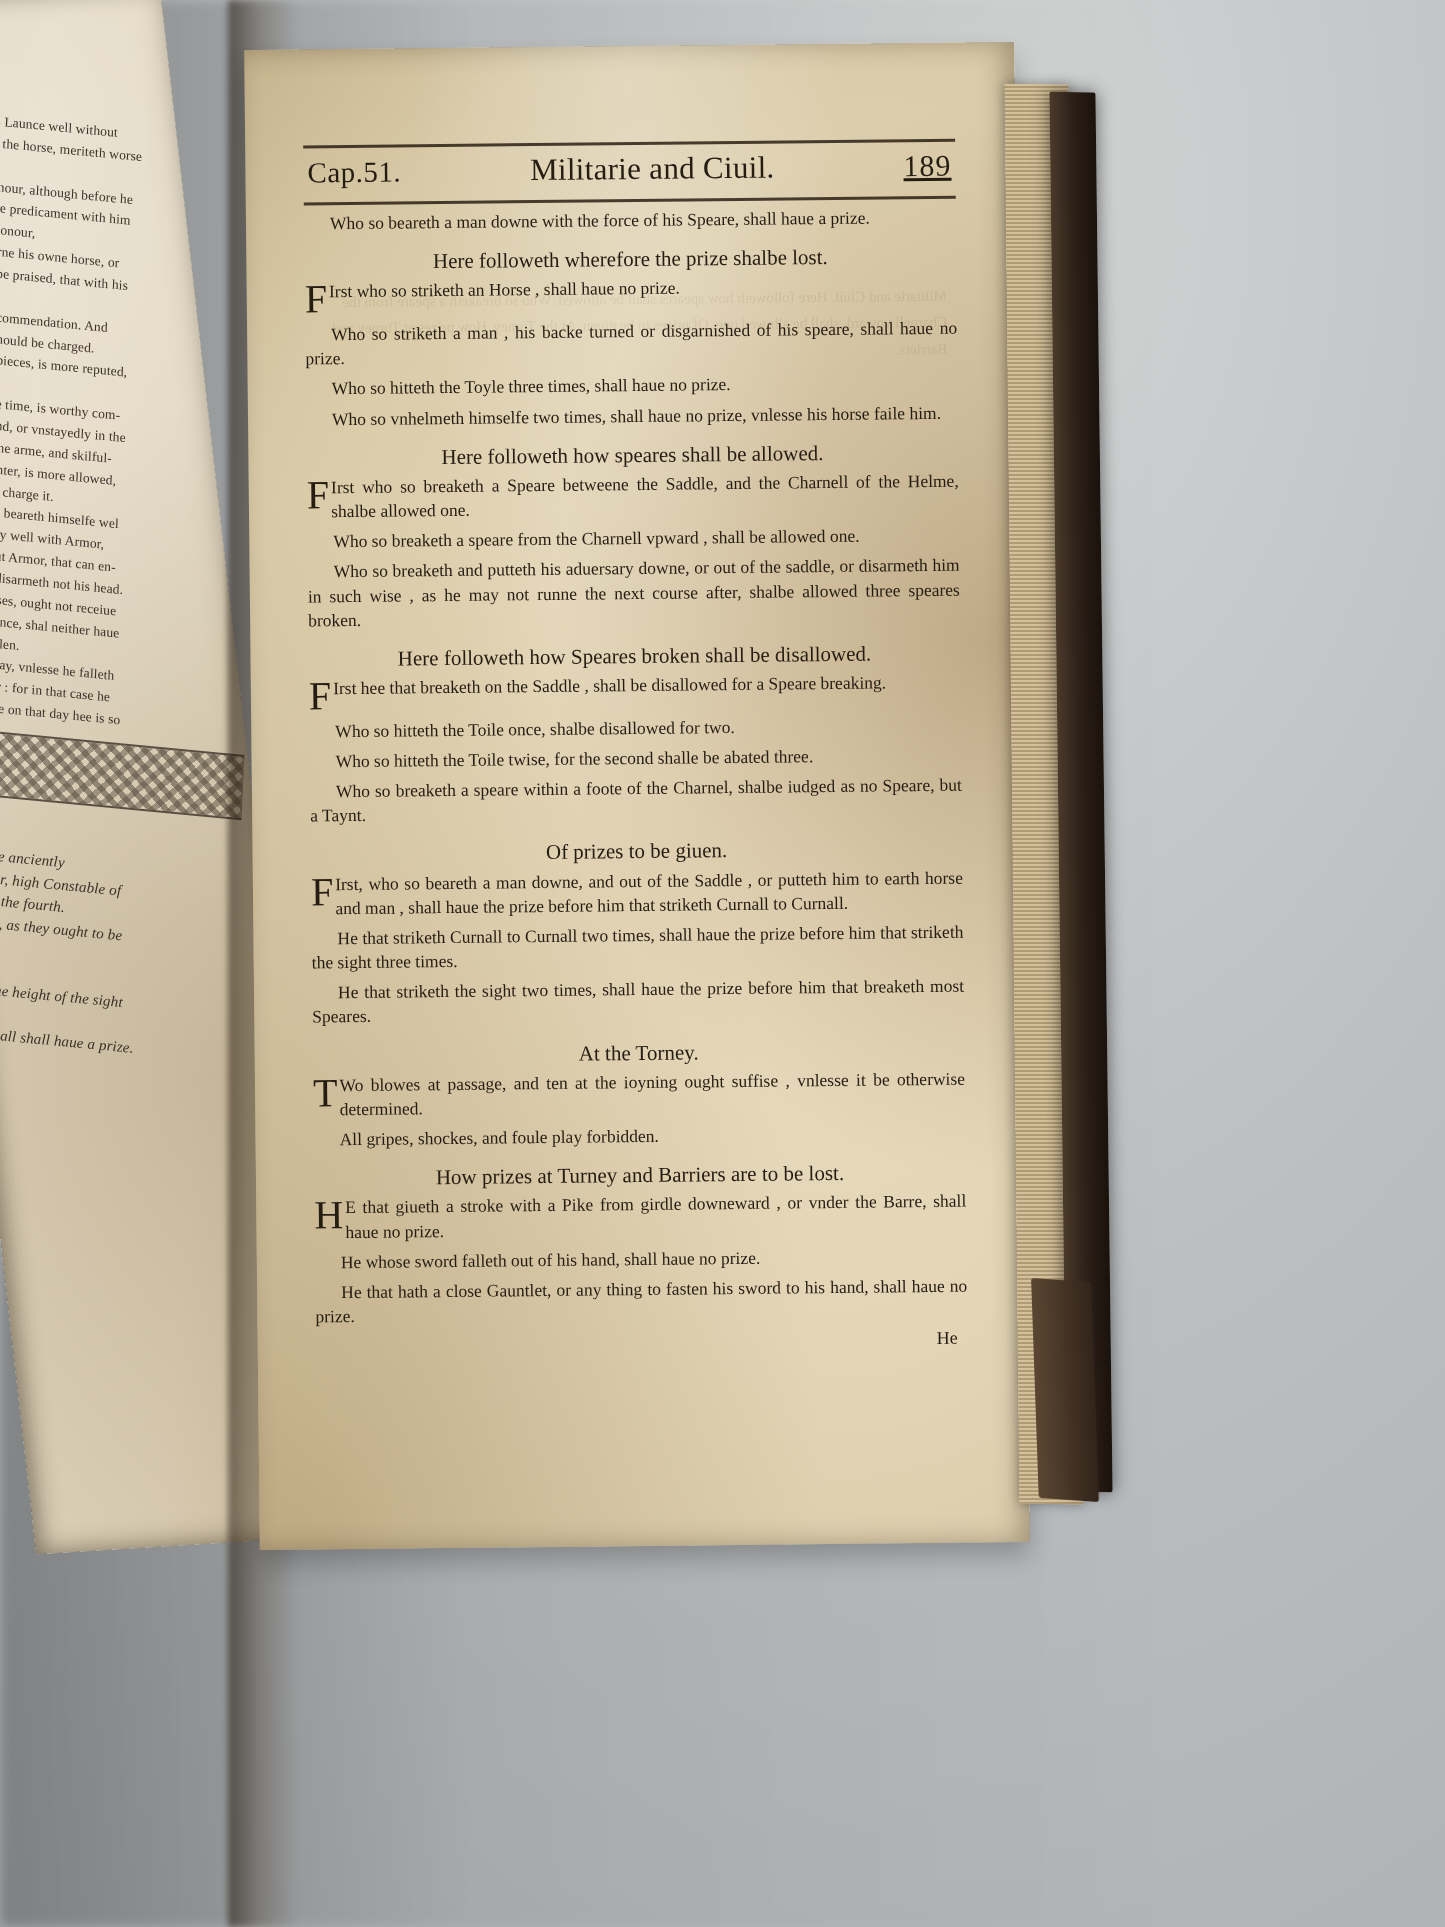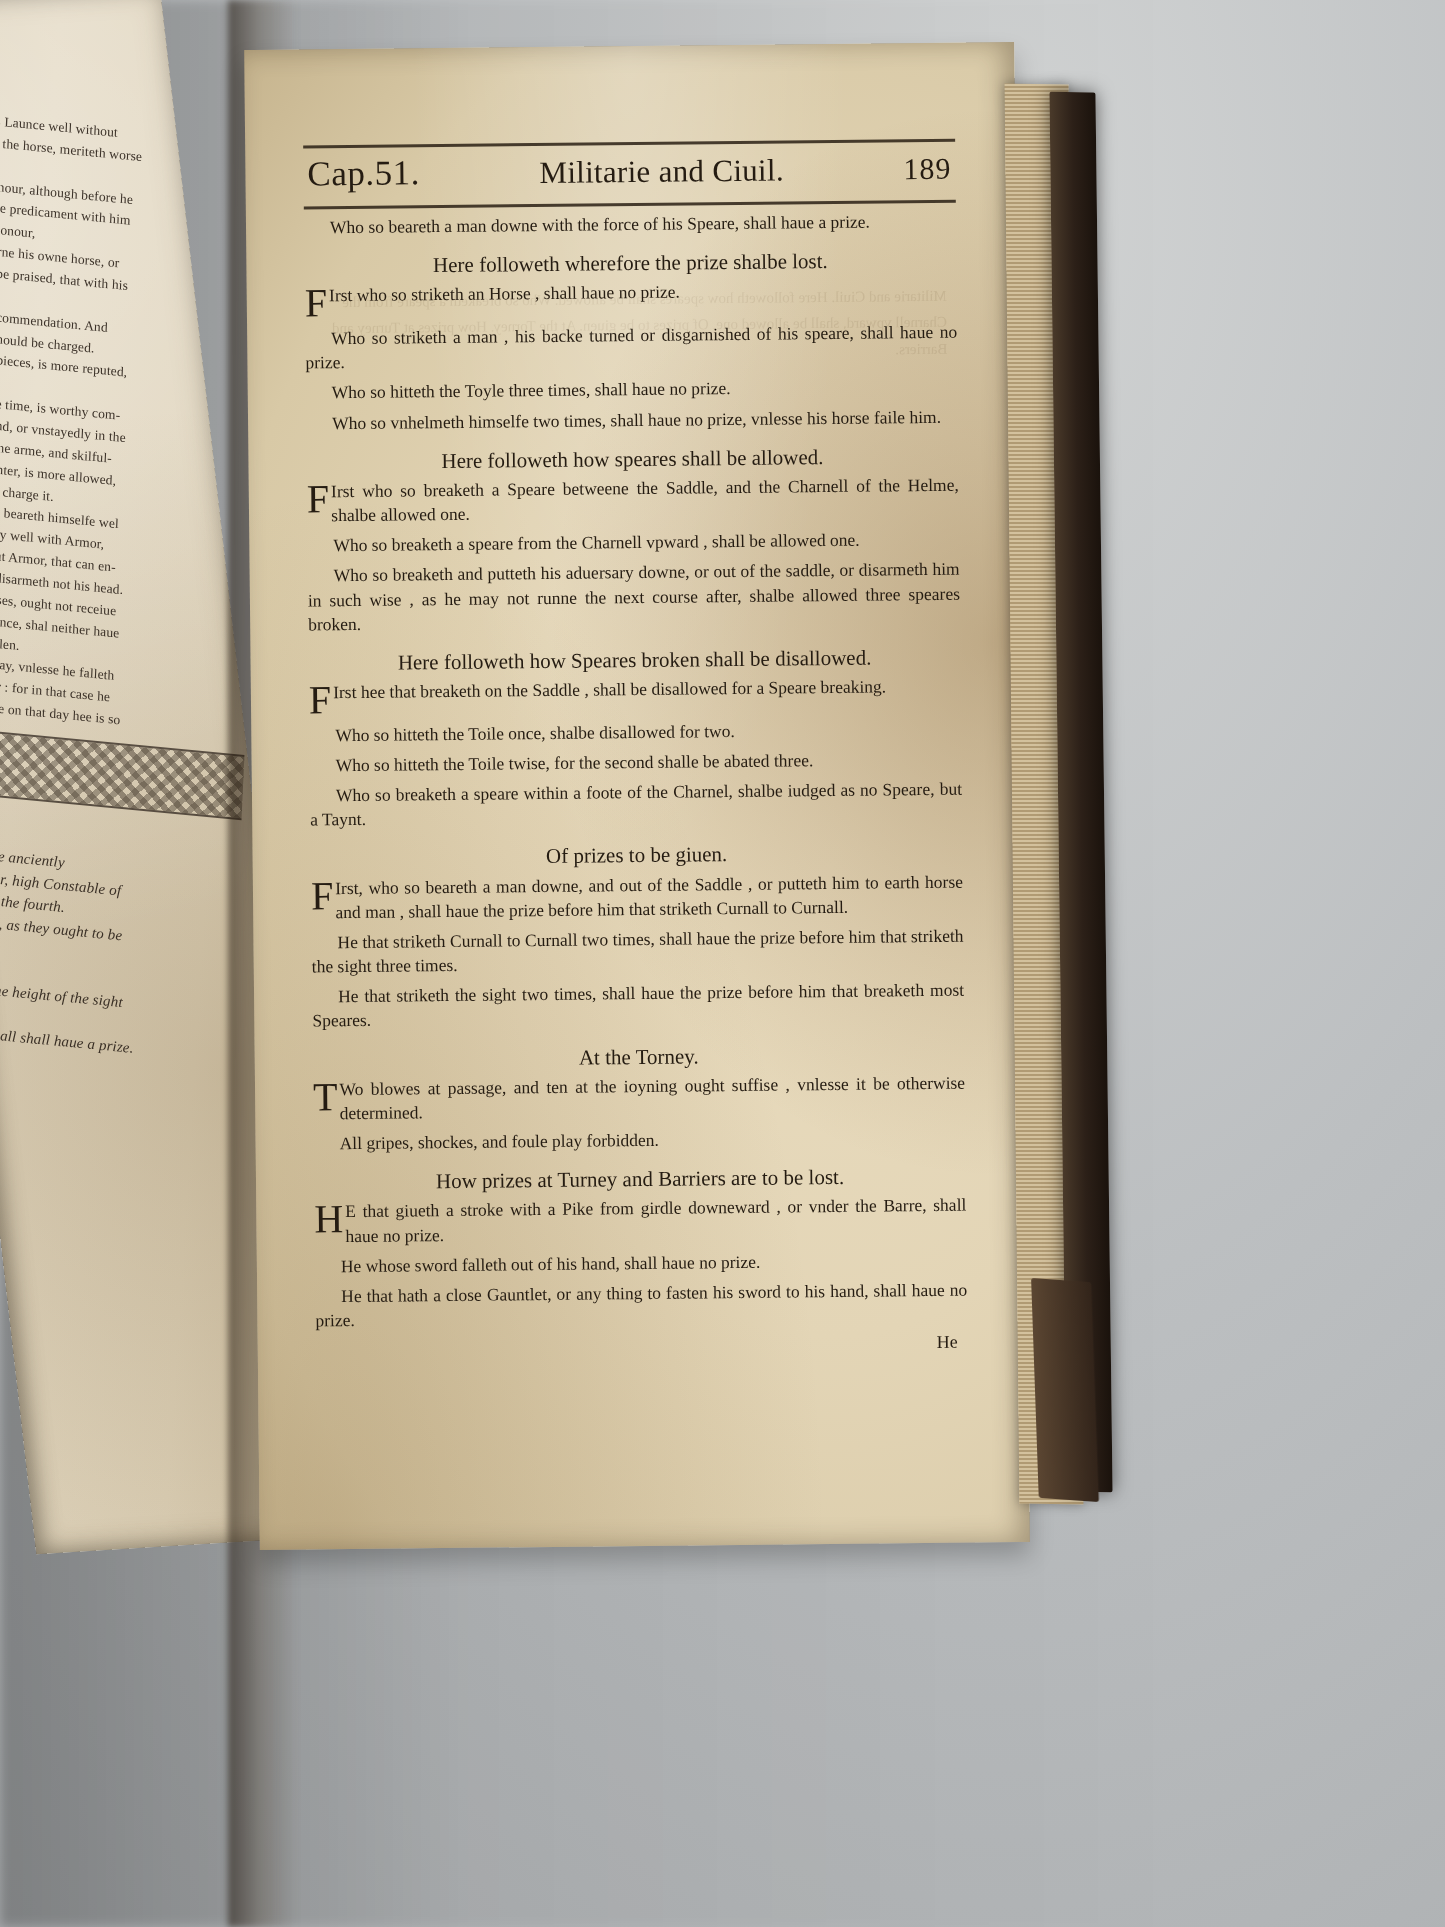--- a/index.html
+++ b/index.html
@@ -146,23 +146,23 @@
 
   .hdr-rule-top { height: 3px; background: #2a2014; opacity: .85; }
   .hdr-rule-bot { height: 3px; background: #2a2014; opacity: .85; margin-top: 4px; }
 
   .header {
     display: flex;
     align-items: baseline;
     justify-content: space-between;
     padding: 6px 4px 8px 4px;
   }
-  .hdr-cap { font-size: 35px; letter-spacing: .5px; }
+  .hdr-cap { font-size: 29px; letter-spacing: .5px; }
   .hdr-title { font-size: 31px; letter-spacing: .3px; }
-  .hdr-folio { font-size: 30px; letter-spacing: 1px; }
+  .hdr-folio { font-size: 30px; letter-spacing: 1px; text-decoration: underline; }
 
   .para {
     font-size: 17.5px;
     line-height: 1.38;
     text-align: justify;
     margin: 6px 0 2px 0;
   }
   .indent { text-indent: 26px; }
 
   .sec-head {

